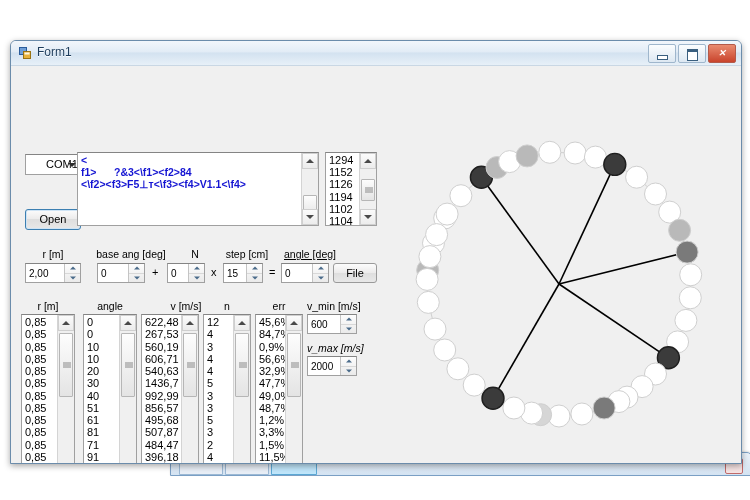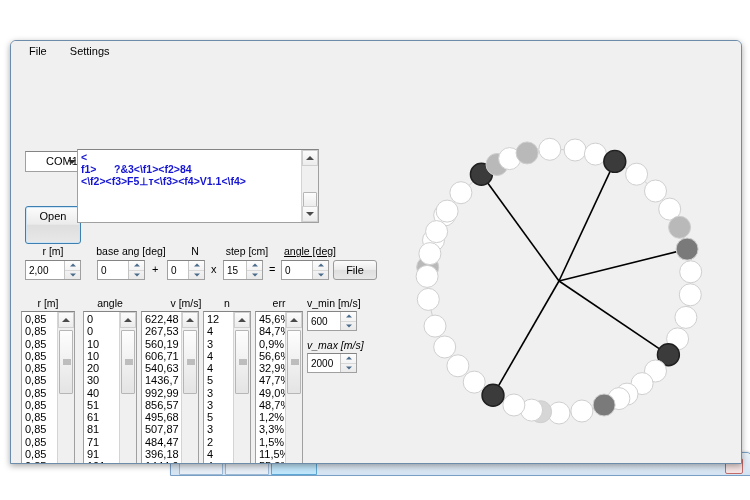--- a/index.html
+++ b/index.html
@@ -196,50 +196,86 @@
 
   <div class="bg-window">
     <div class="bgtab t1"></div>
     <div class="bgtab t2"></div>
     <div class="bgtab sel"></div>
     <div class="bgclose"></div>
   </div>
 
   <div class="window">
 
-
-    <div class="menubar">
-      <span class="menuitem">File</span>
-      <span class="menuitem">Settings</span>
+    <div class="titlebar">
+      <span class="title-icon">
+        <svg width="12" height="12" viewBox="0 0 12 12">
+          <rect x="0.5" y="0.5" width="7" height="7" fill="#6f9ed6" stroke="#2a5c9b"></rect>
+          <rect x="4.5" y="4.5" width="7" height="7" fill="#e8b23a" stroke="#9a7312"></rect>
+          <rect x="5.5" y="5.5" width="5" height="2" fill="#fff8e0"></rect>
+        </svg>
+      </span>
+      <span class="title-text">Form1</span>
+      <div class="wbtns">
+        <div class="wbtn min">
+            <i></i>
+          </div>
+        <div class="wbtn max">
+            <i></i>
+          </div>
+        <div class="wbtn close">
+            <i>✕</i>
+          </div>
+      </div>
     </div>
+
 
     <div class="client">
 
       <div class="combo">
         <div class="cv">COM1</div>
         <span class="carr"></span>
       </div>
 
-      <div class="btn focus" style="left:14px;top:143px;width:56px;height:38px;line-height:19px;">Open</div>
+      <div class="btn focus" style="left:14px;top:143px;width:56px;height:21px;line-height:19px;">Open</div>
 
       <div class="bigtext">
         <div class="txt">&lt;
 f1&gt;      ?&amp;3&lt;\f1&gt;&lt;f2&gt;84
 &lt;\f2&gt;&lt;f3&gt;F5⊥ᴛ&lt;\f3&gt;&lt;f4&gt;V1.1&lt;\f4&gt;</div>
         <div class="vsb">
           <div class="sbtn up">
               <span class="arr"></span>
             </div>
           <div class="thumb" style="top:42px;height:22px;"></div>
           <div class="sbtn dn">
               <span class="arr"></span>
             </div>
         </div>
       </div>
 
+      <div class="numlist">
+        <div class="items">1294
+1152
+1126
+1194
+1102
+1104</div>
+        <div class="vsb">
+          <div class="sbtn up">
+              <span class="arr"></span>
+            </div>
+          <div class="thumb" style="top:26px;height:22px;">
+              <span class="grip"></span>
+            </div>
+          <div class="sbtn dn">
+              <span class="arr"></span>
+            </div>
+        </div>
+      </div>
 
       <div class="prow">
         <div class="plabel" style="left:14px;top:0;width:56px;">r [m]</div>
         <div class="plabel" style="left:82px;top:0;width:76px;">base ang [deg]</div>
         <div class="plabel" style="left:164px;top:0;width:40px;">N</div>
         <div class="plabel" style="left:208px;top:0;width:56px;">step [cm]</div>
         <div class="plabel" style="left:268px;top:0;width:62px;text-decoration:underline;">angle [deg]</div>
 
         <div class="spin" style="left:14px;top:15px;width:56px;">
           <div class="sv">2,00</div>

